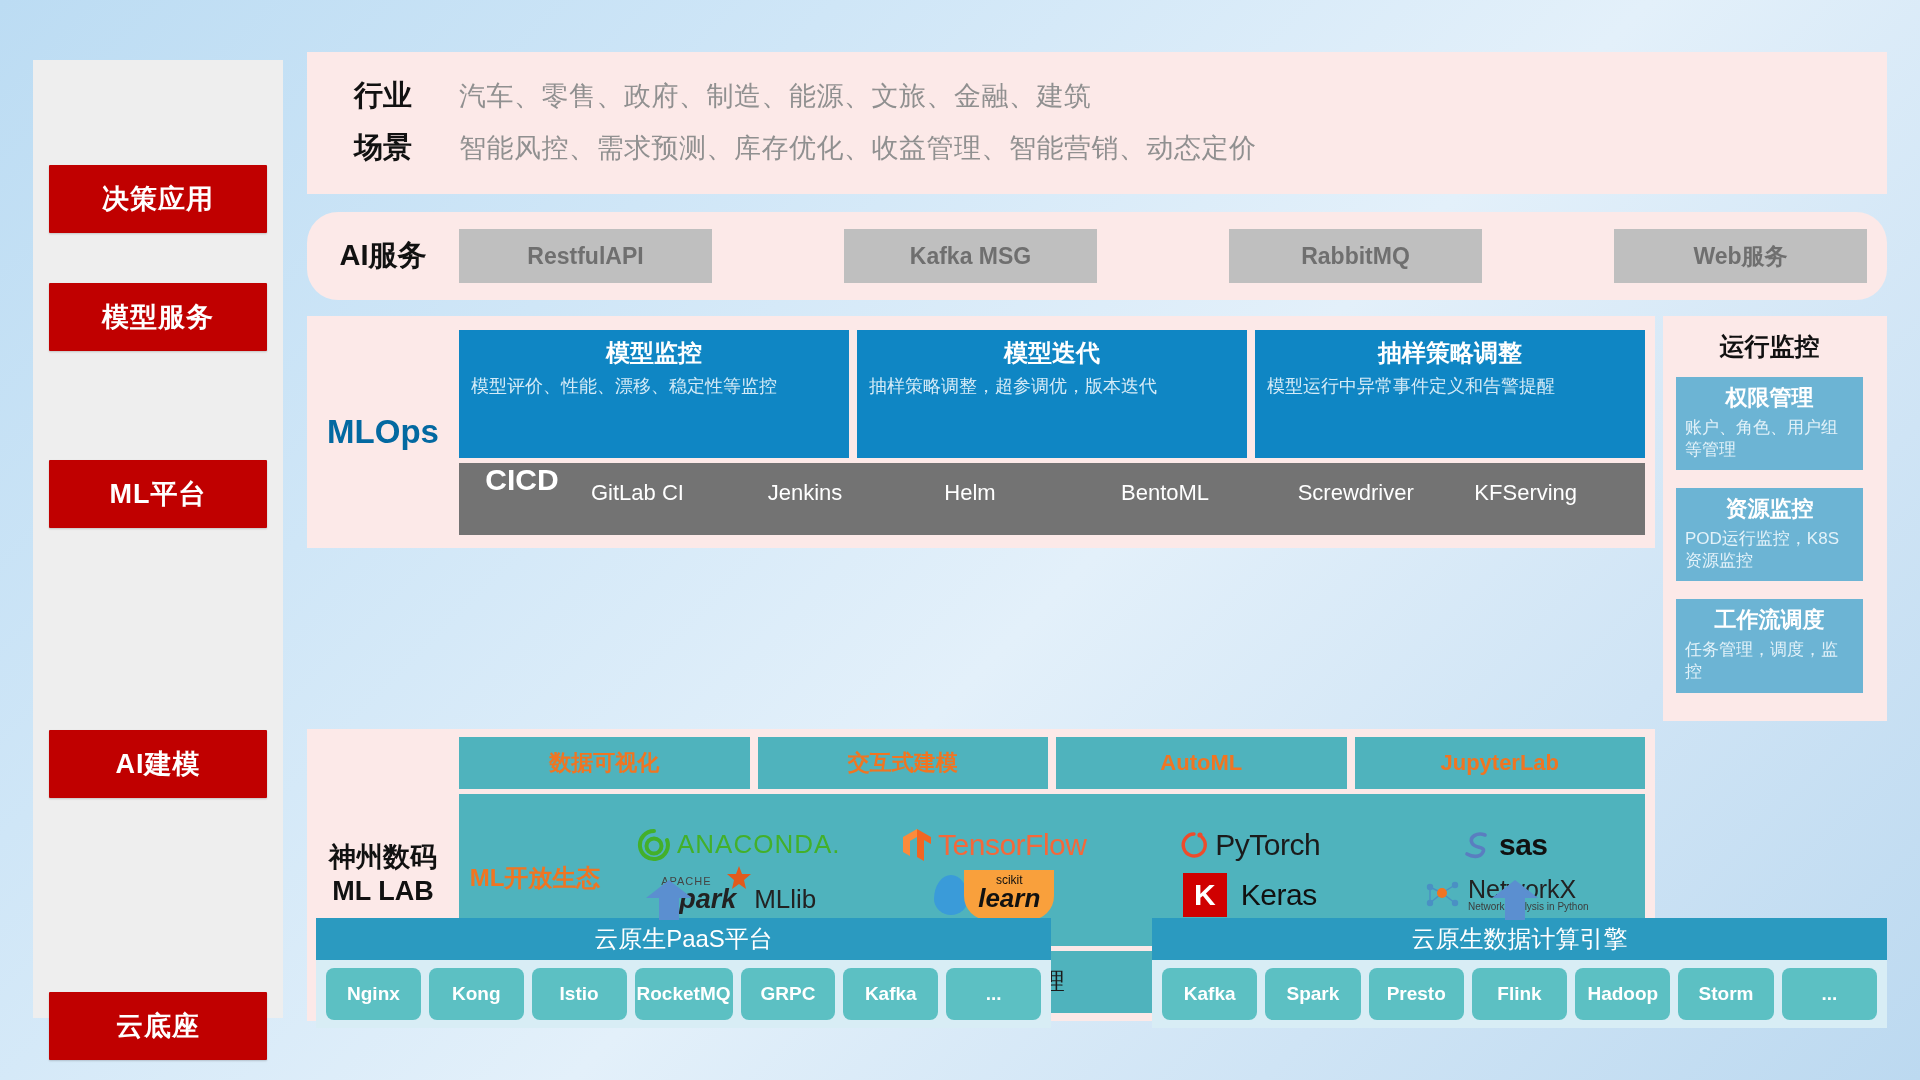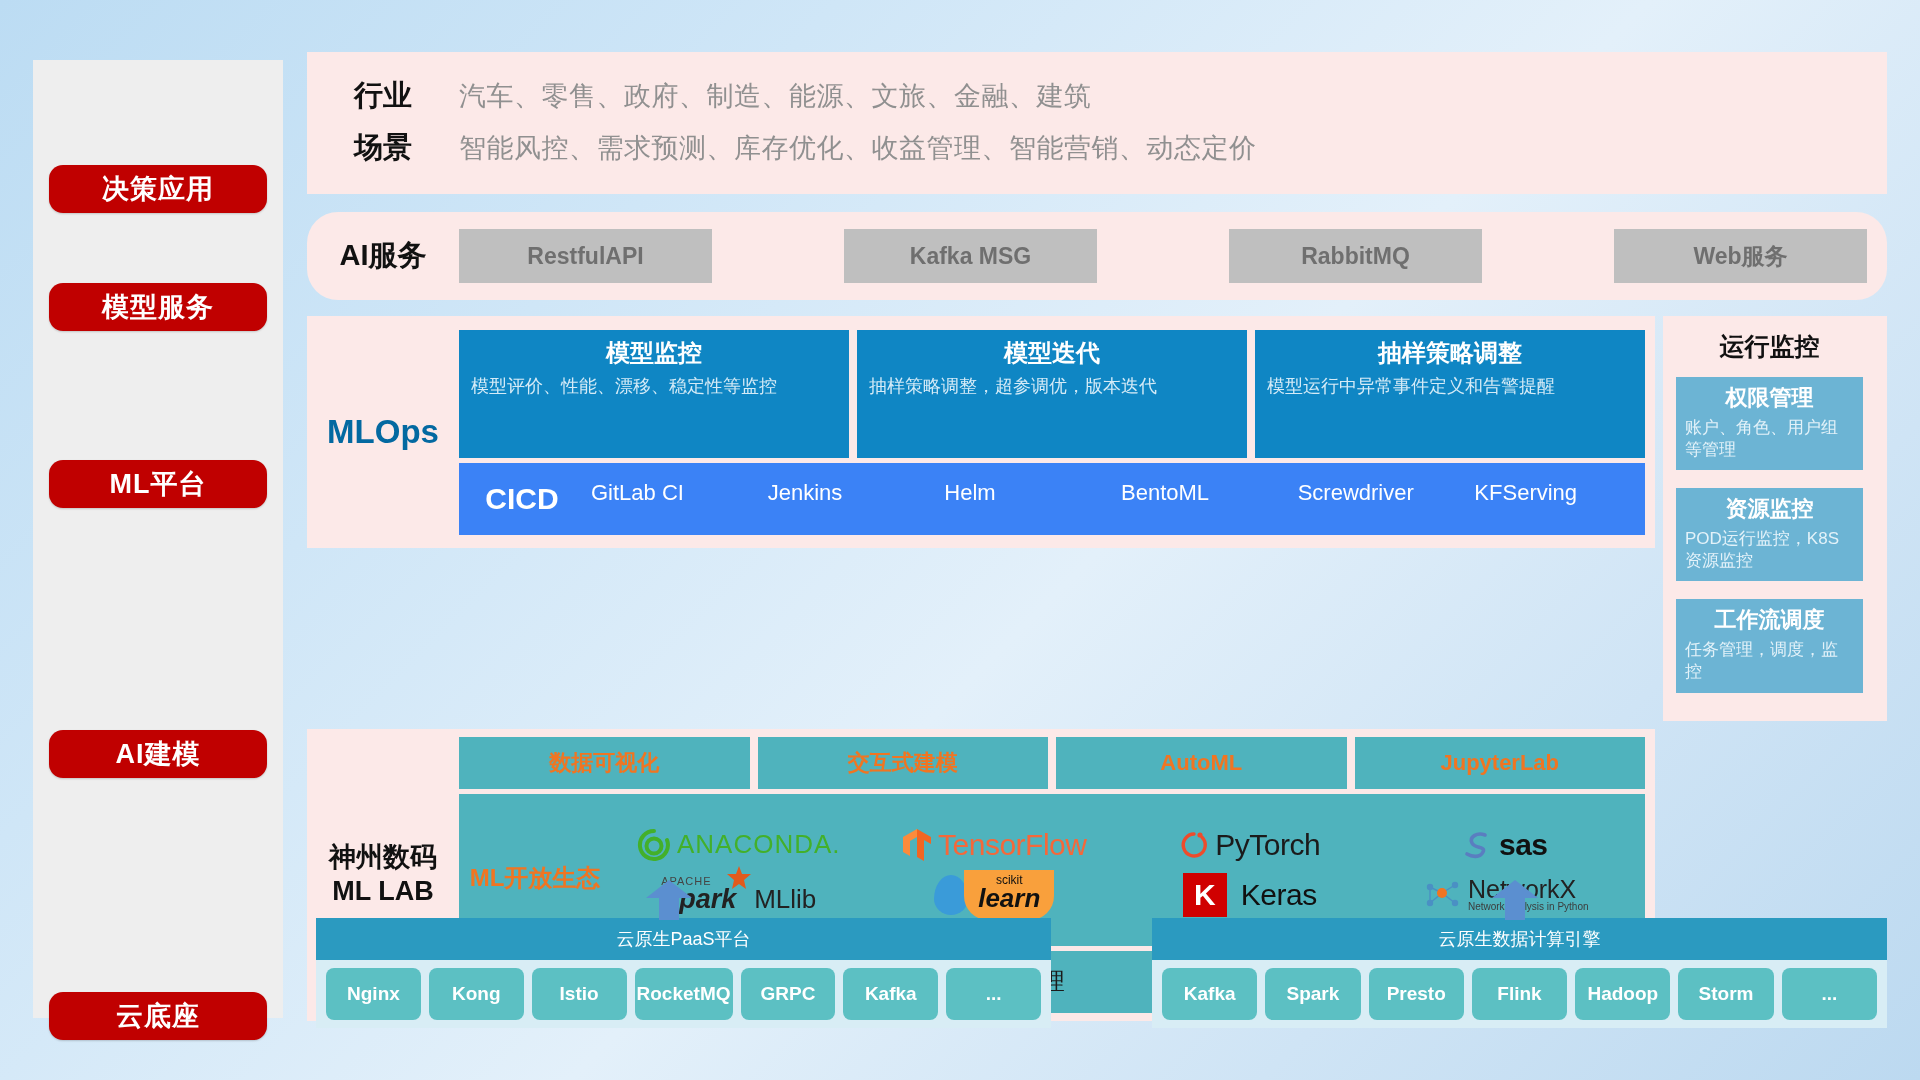--- a/index.html
+++ b/index.html
@@ -17,23 +17,23 @@
     left: 33px; top: 60px;
     width: 250px; height: 958px;
     background: #eeeeee;
     display: flex;
     flex-direction: column;
   }
   .rail-pill {
     position: absolute;
     left: 16px;
     width: 218px;
-    height: 48px;
+    height: 68px;
     background: #c00000;
-    border-radius: 14px;
+    border-radius: 1px;
     color: #ffffff;
     font-size: 27px;
     font-weight: bold;
     display: flex;
     align-items: center;
     justify-content: center;
     letter-spacing: 1px;
     box-shadow: 0 1px 2px rgba(0,0,0,.18);
   }
   #rail-0 { top: 105px; }
@@ -129,24 +129,23 @@
     padding: 7px 12px 0 12px;
     color: #ffffff;
   }
   .mlops-card .t {
     font-size: 24px; font-weight: bold; text-align: center; margin-bottom: 5px;
   }
   .mlops-card .d {
     font-size: 18px; color: #d5ebf7; line-height: 1.35;
   }
   #cicd-bar {
-    background: #3b82f6;
+    background: #737373;
     height: 72px;
     display: flex;
-    align-items: center;
     color: #ffffff;
     overflow: hidden;
   }
   #cicd-title {
     width: 126px; flex: 0 0 126px;
     text-align: center;
     font-size: 30px; font-weight: bold;
   }
   .cicd-item {
     flex: 1;
@@ -248,21 +247,21 @@
     left: 307px; top: 880px;
     width: 1580px; height: 160px;
   }
   .infra-group { position: absolute; top: 38px; }
   #infra-left { left: 9px; width: 735px; }
   #infra-right { left: 845px; width: 735px; }
   .infra-bar {
     background: #2b9ac0;
     height: 42px;
     color: #ffffff;
-    font-size: 18px;
+    font-size: 24px;
     display: flex; align-items: center; justify-content: center;
   }
   .infra-chips {
     background: #d8edf5;
     display: flex;
     gap: 8px;
     padding: 8px 10px;
   }
   .infra-chip {
     flex: 1;

